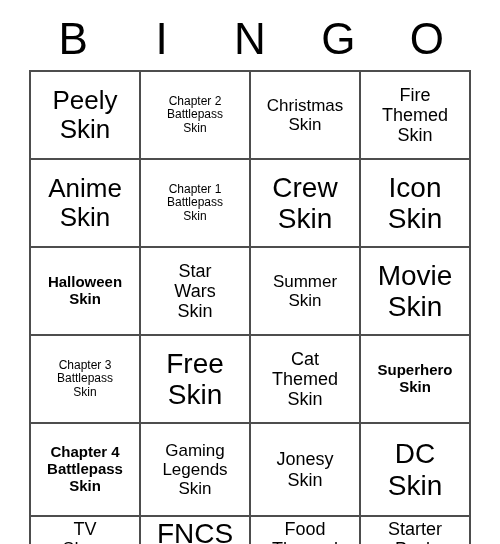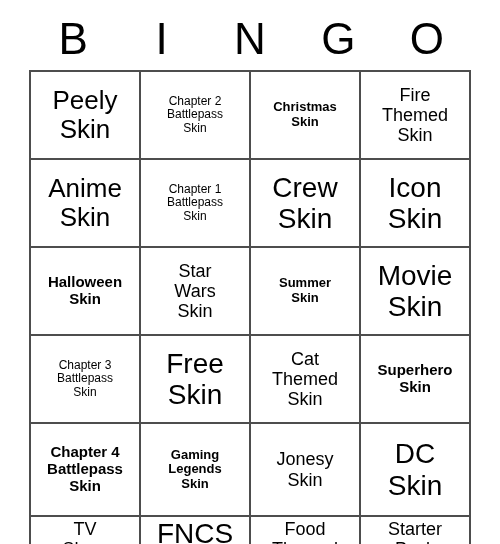--- a/index.html
+++ b/index.html
@@ -65,21 +65,21 @@
     text-align: center;
     line-height: 1.12;
     white-space: pre-line;
     font-weight: 400;
   }
 
   
   .sz-xl  { font-size: 28px; }
   .sz-lg  { font-size: 26px; }
   .sz-md  { font-size: 18px; }
-  .sz-sm  { font-size: 13px; font-weight: bold; }
+  .sz-sm  { font-size: 17px; }
   .sz-xs  { font-size: 15px; font-weight: bold; }
   .sz-xxs { font-size: 12px; }
 </style>
 </head>
 <body>
 
 <div id="card">
 
   <div id="header-row">
       <div class="header-letter">B</div>

